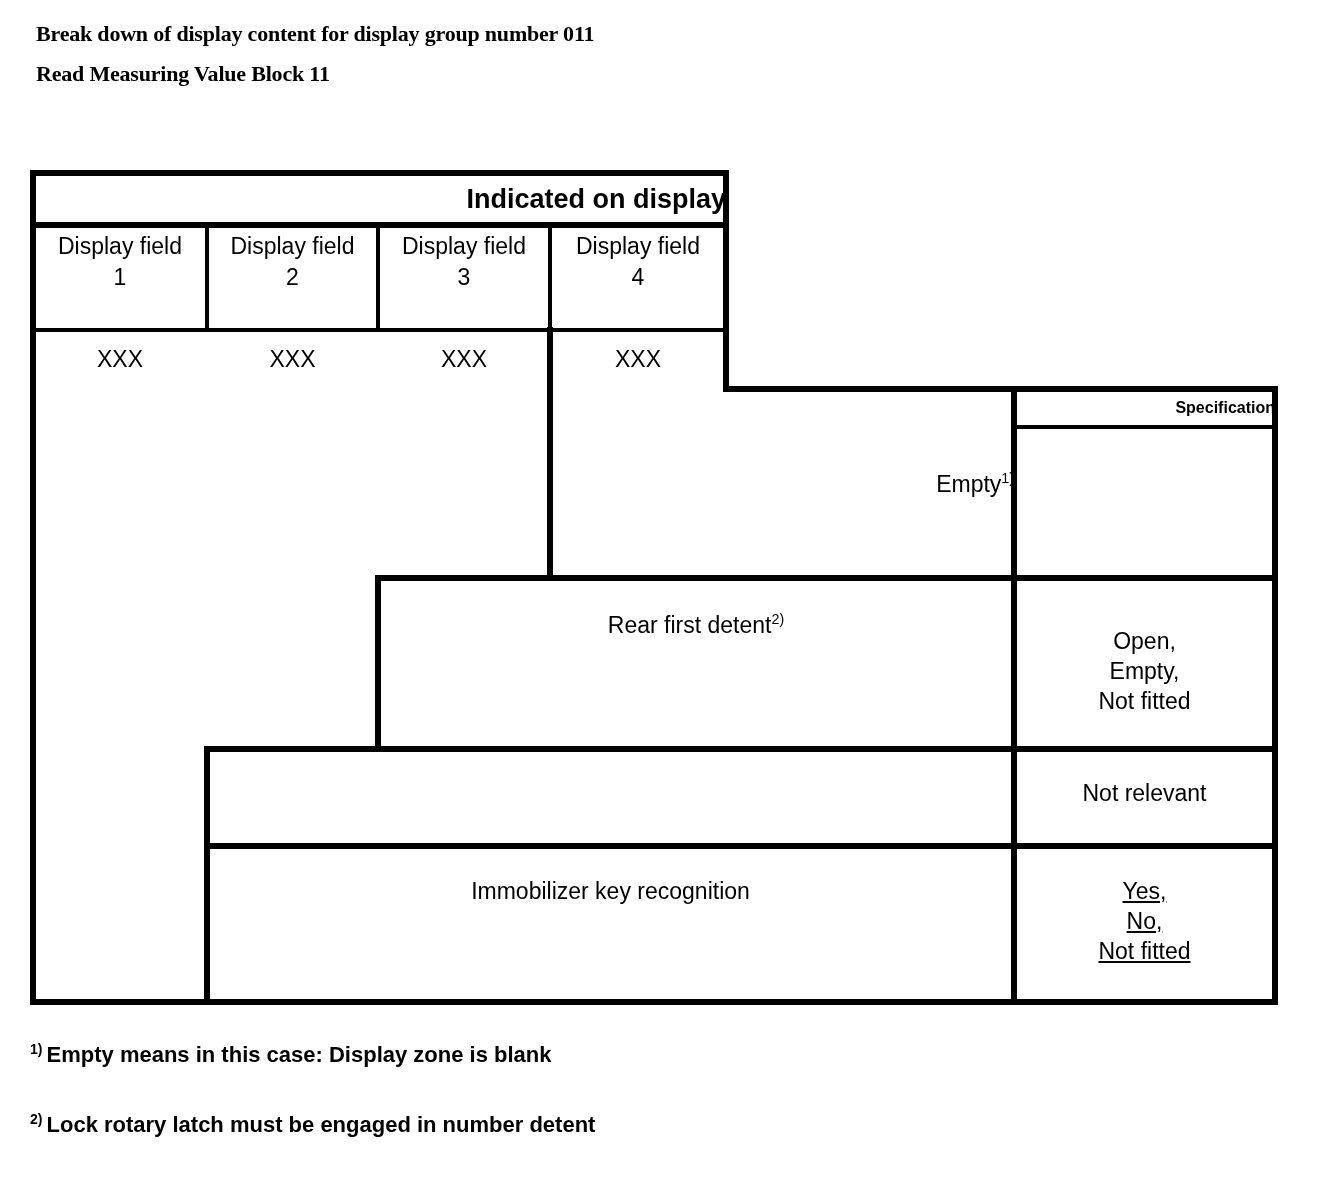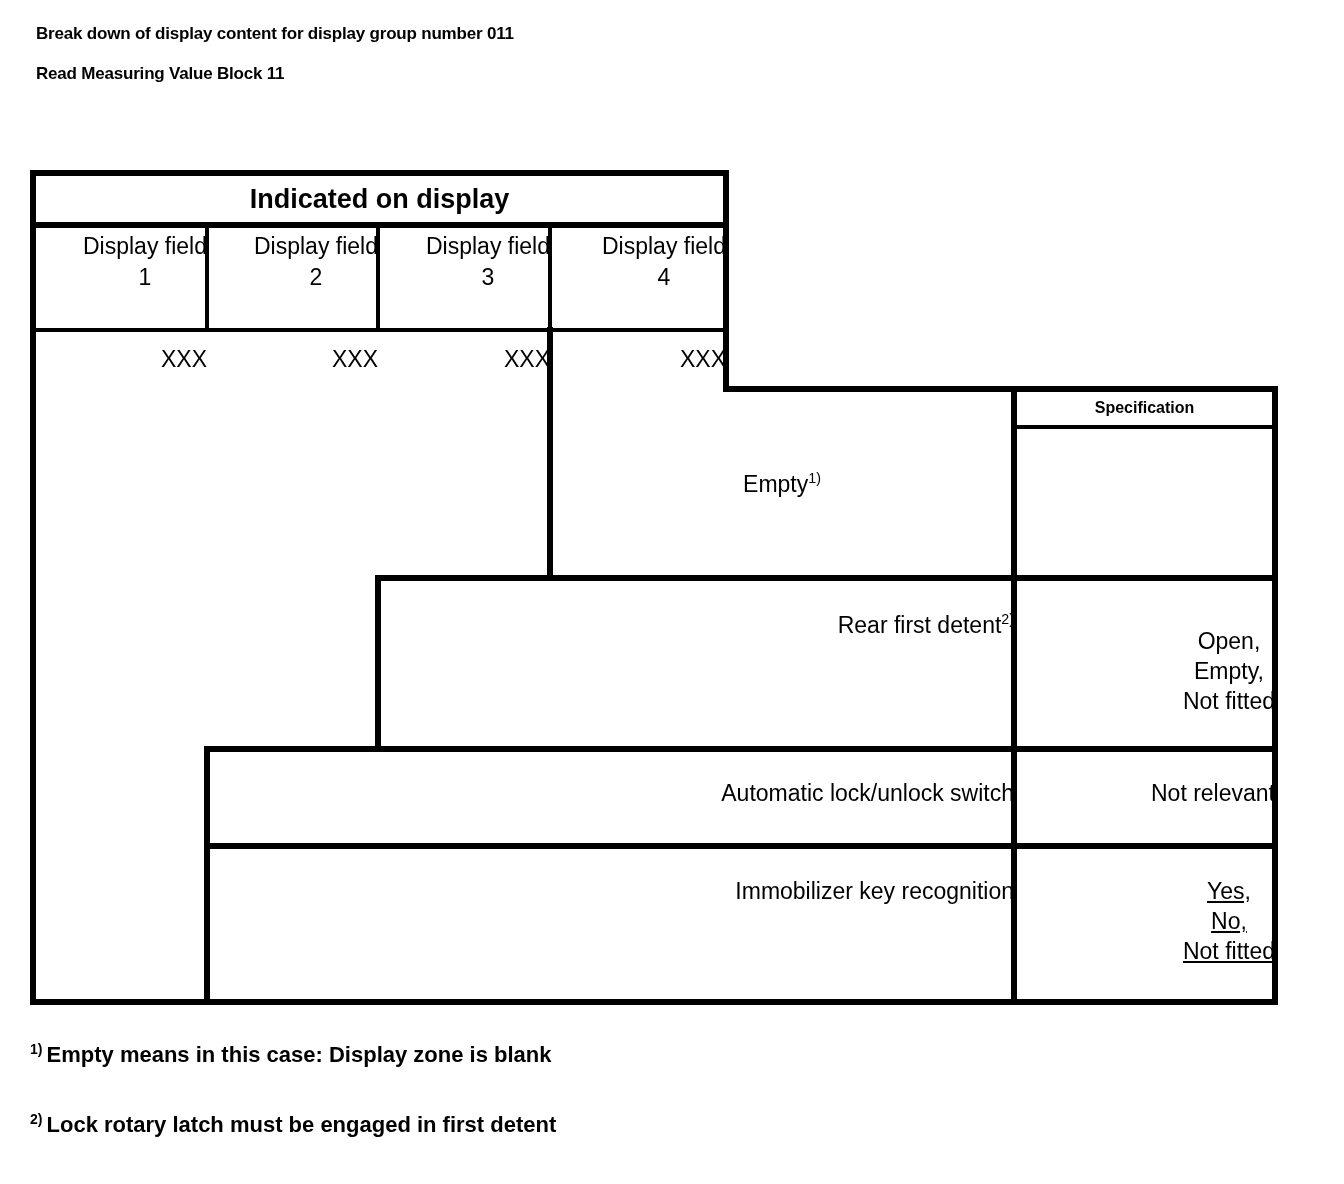--- a/index.html
+++ b/index.html
@@ -17,25 +17,26 @@
   }
 
   
   #title-block {
     position: absolute;
     left: 36px;
     top: 14px;
     width: 1100px;
   }
   .title-line {
-    font-size: 17px;
+    font-size: 22px;
     font-weight: bold;
     line-height: 40px;
     white-space: nowrap;
     letter-spacing: -0.2px;
+    font-family: Liberation Serif, serif;
   }
 
   
   #table-canvas {
     position: absolute;
     left: 0;
     top: 0;
     width: 1344px;
     height: 1040px;
   }
@@ -44,22 +45,22 @@
   .cell {
     position: absolute;
     box-sizing: border-box;
     display: flex;
     justify-content: center;
     font-size: 23px;
     line-height: 30px;
     color: #000;
   }
   .cell.center-h { justify-content: center; }
-  .cell.top      { align-items: flex-start; justify-content: flex-end; }
-  .cell.middle   { align-items: center; }
+  .cell.top      { align-items: flex-start; }
+  .cell.middle   { align-items: center; justify-content: flex-end; }
   .cell .txt     { text-align: center; }
 
   .hdr-group {
     font-size: 27px;
     font-weight: bold;
   }
   .hdr-field {
     font-size: 23px;
     line-height: 31px;
   }
@@ -198,23 +199,20 @@
     <span class="txt"><span>Rear first detent</span><sup>2)</sup></span>
   </div>
   <div class="cell top center-h" style="left:1014px; top:610px; width:261px; height:139px;margin-top:16px;">
     <span class="txt">
       <span>Open,</span><br>
       <span>Empty,</span><br>
       <span>Not fitted</span>
     </span>
   </div>
 
-  <div class="cell top center-h" style="left:378px; top:778px; width:636px; height:68px;">
-    <span class="txt">Automatic lock/unlock switch</span>
-  </div>
   <div class="cell top center-h" style="left:1014px; top:778px; width:261px; height:68px;">
     <span class="txt">Not relevant</span>
   </div>
 
   <div class="cell top center-h" style="left:207px; top:876px; width:807px; height:126px;">
     <span class="txt">Immobilizer key recognition</span>
   </div>
   <div class="cell top center-h" style="left:1014px; top:876px; width:261px; height:126px;text-decoration:underline;">
     <span class="txt">
       <span>Yes,</span><br>
@@ -223,15 +221,15 @@
     </span>
   </div>
 
 </div>
 
 <div id="footnotes">
   <div class="footnote">
     <span class="fn-mark">1)</span><span>Empty means in this case: Display zone is blank</span>
   </div>
   <div class="footnote">
-    <span class="fn-mark">2)</span><span>Lock rotary latch must be engaged in first detent</span>
+    <span class="fn-mark">2)</span><span>Lock rotary latch must be engaged in number detent</span>
   </div>
 </div>
 
 </body></html>

